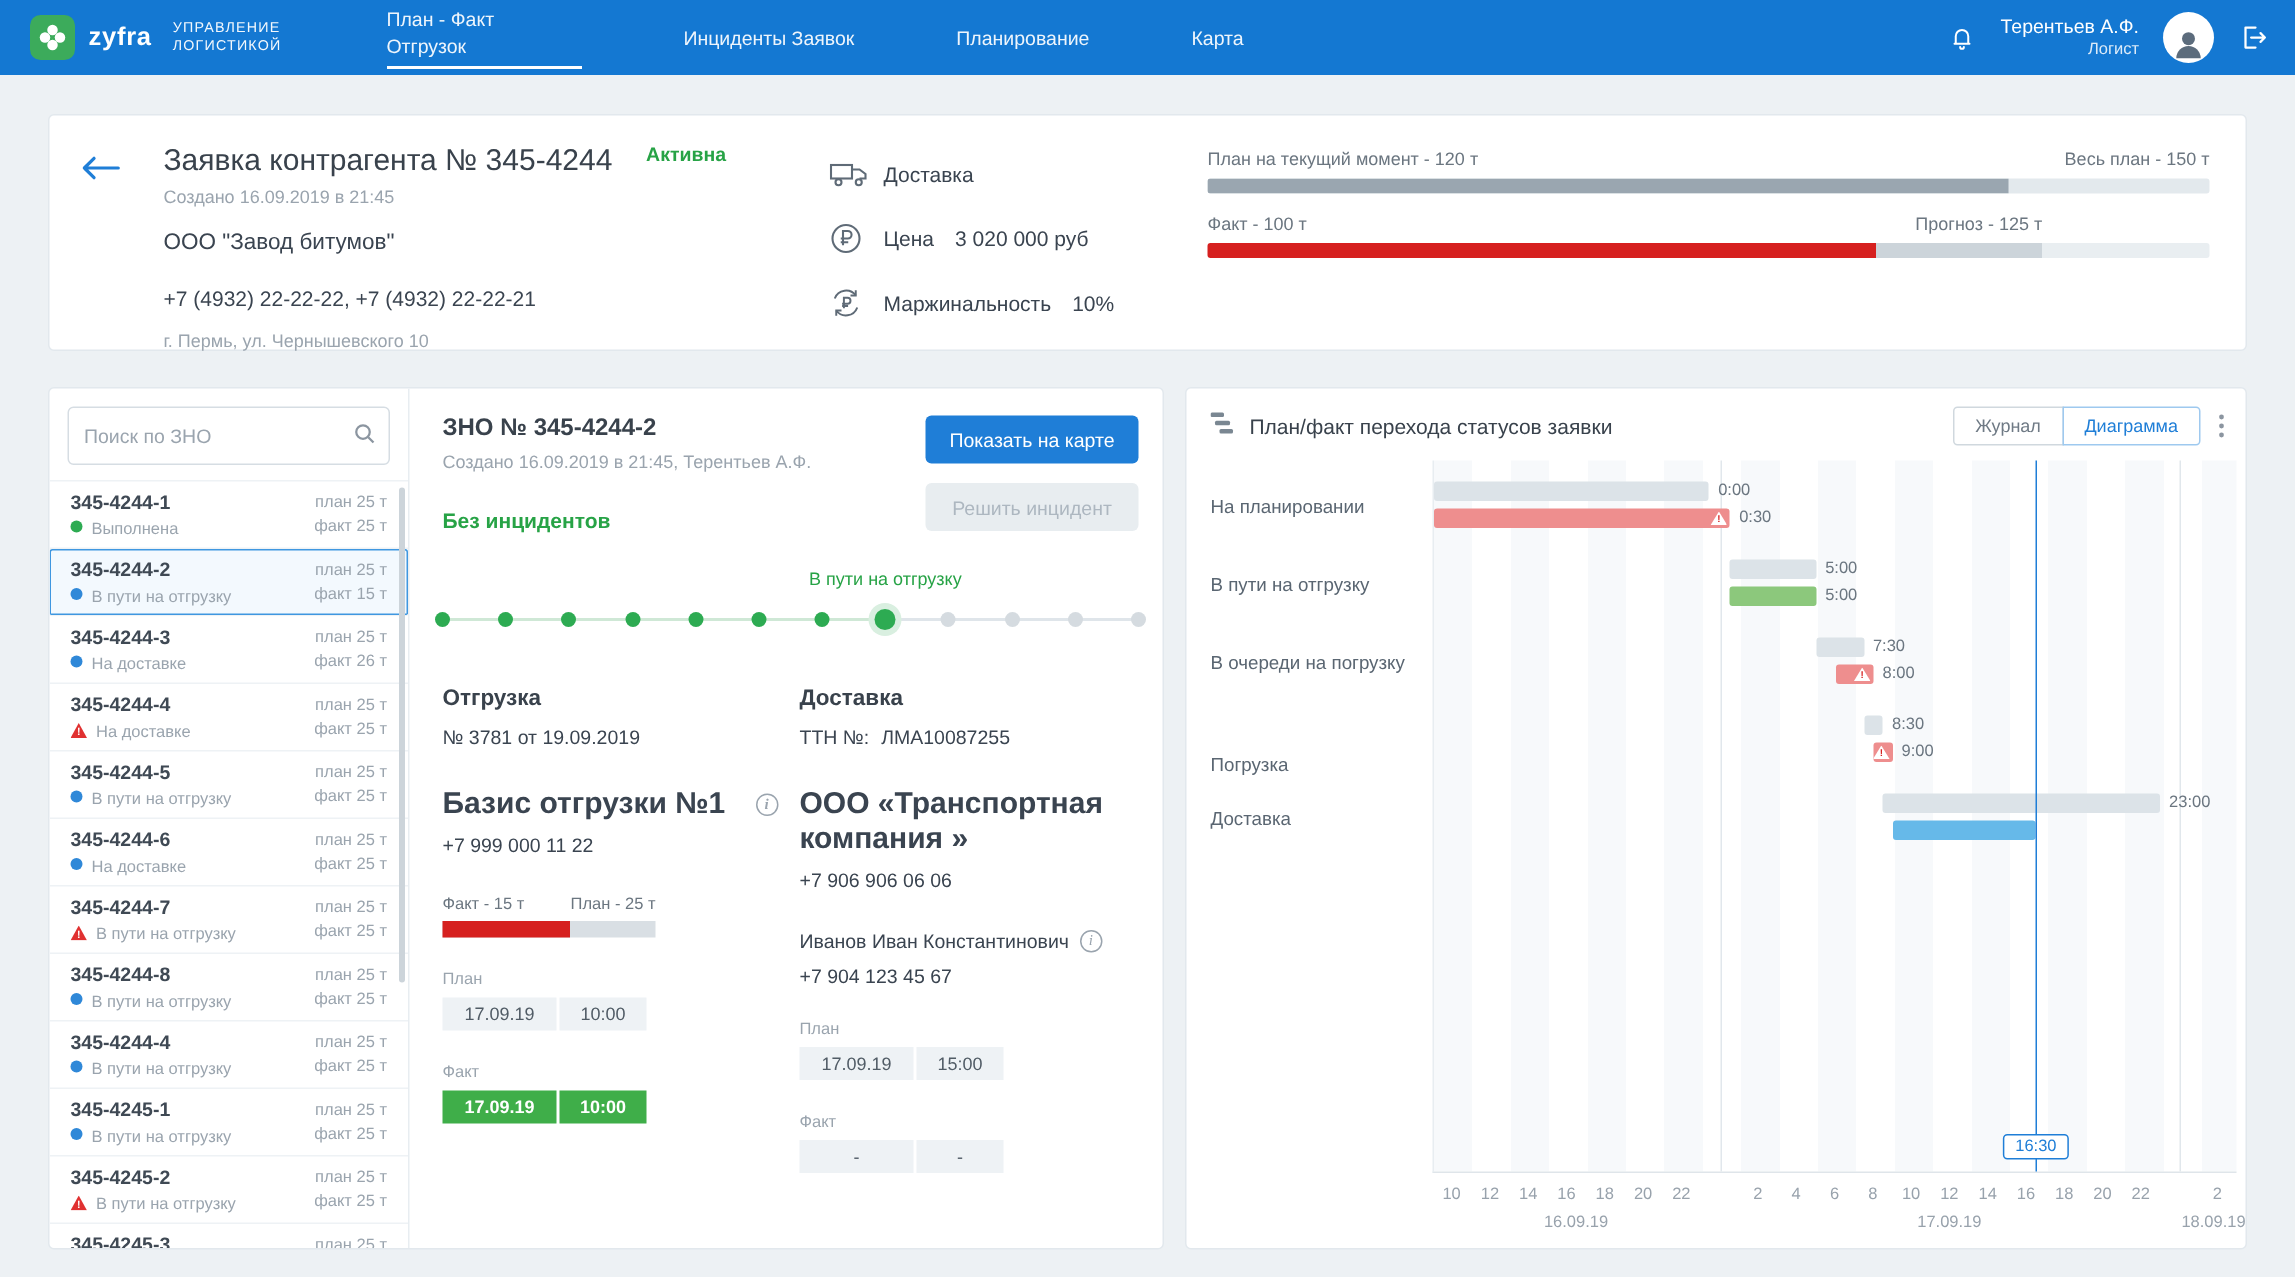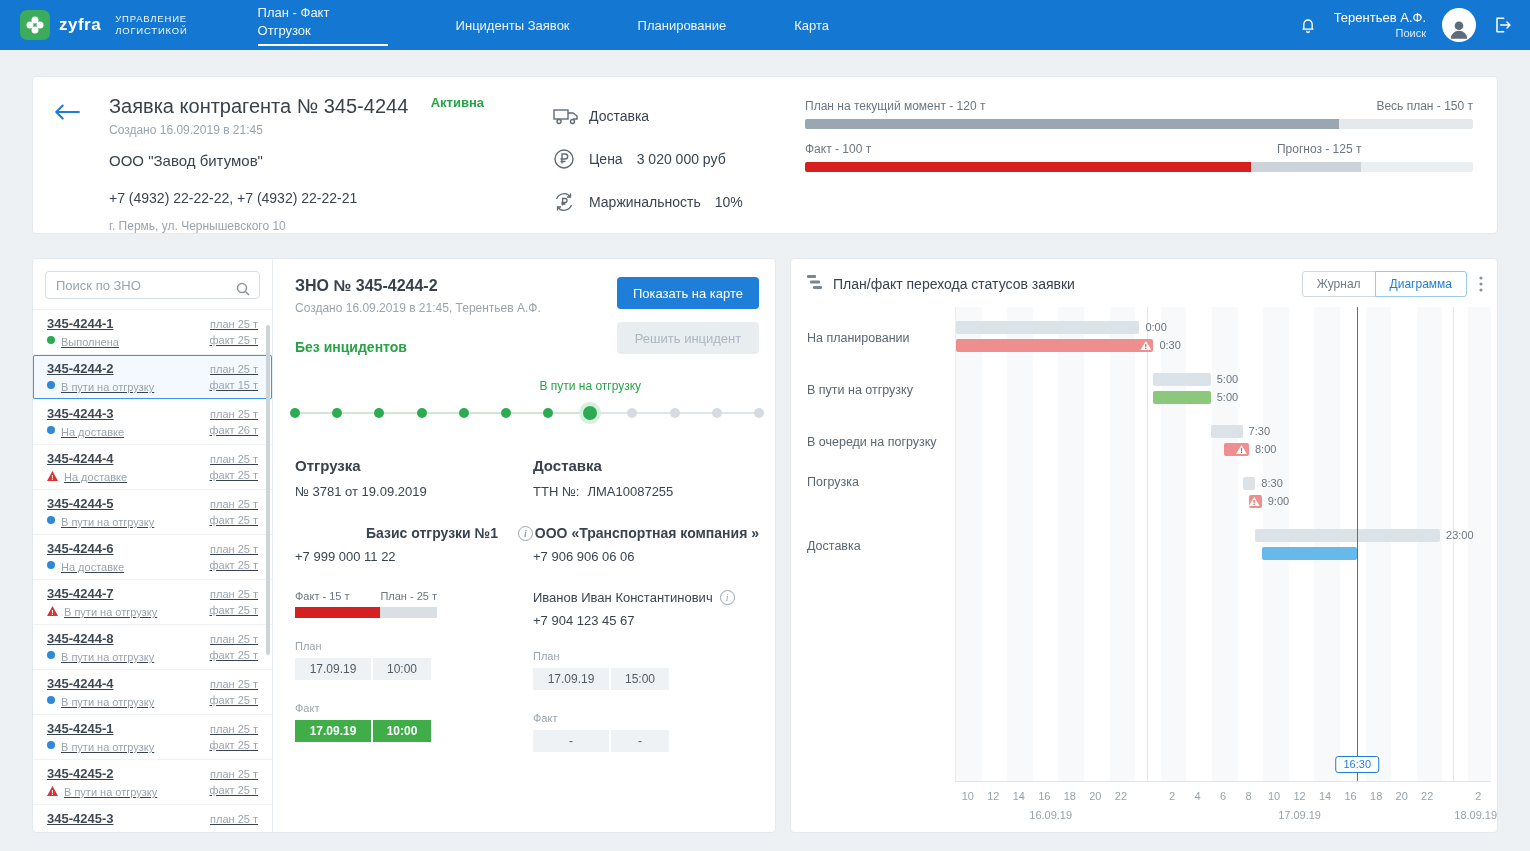--- a/index.html
+++ b/index.html
@@ -50,24 +50,24 @@
   .bar-fill { height:100%; background:#9aa6b0; }
   .bar-labels.second { margin-top:13px; }
 
   
   .content-row { margin:24px 32px 0; display:flex; gap:14px; height:575px; }
   .main-card { width:744px; background:#fff; border:1px solid #e2e8ed; border-radius:4px; display:flex; overflow:hidden; }
 
   
   .sidebar { width:240px; border-right:1px solid #e8edf1; position:relative; display:flex; flex-direction:column; }
   .search-wrap { margin:12px 12px 10px; position:relative; }
-  .search-input { width:100%; height:28px; border:1px solid #d6dde3; border-radius:4px; padding:0 32px 0 10px; font-size:13px; color:#3a4450; font-family:inherit; outline:none; }
+  .search-input { width:100%; height:39px; border:1px solid #d6dde3; border-radius:4px; padding:0 32px 0 10px; font-size:13px; color:#3a4450; font-family:inherit; outline:none; }
   .search-input::placeholder { color:#9aa4ae; }
   .search-icon { position:absolute; right:9px; top:10px; }
-  .zno-list { overflow:hidden; flex:1; border-top:1px solid #eef2f5;text-decoration:underline; }
+  .zno-list { overflow:hidden; flex:1; border-top:1px solid #eef2f5; }
   .zno-item { padding:6px 14px; border-bottom:1px solid #eef2f5; cursor:pointer; }
   .zno-item.selected { box-shadow:inset 0 0 0 1px #3f97e0; background:#f3f9fe; border-radius:2px; }
   .zi-row { display:flex; justify-content:space-between; align-items:center; }
   .zi-id { font-size:13px; font-weight:bold; color:#3f4954; }
   .zi-plan,.zi-fact { font-size:11px; color:#9aa4ae; }
   .zi-status { font-size:11px; color:#9aa4ae; display:flex; align-items:flex-start; gap:6px; margin-top:5px; }
   .ind { width:8px; height:8px; border-radius:50%; flex:none; display:inline-block; }
   .ind.done { background:#2dab52; }
   .ind.active { background:#2f88d8; }
   .ind.warning { width:11px; height:10px; border-radius:0; background:#e03131; clip-path:polygon(50% 0,100% 100%,0 100%); position:relative; }
@@ -92,21 +92,21 @@
   .tl-dot { position:absolute; top:34px; width:10px; height:10px; border-radius:50%; transform:translate(-50%,-50%); }
   .tl-dot.g { background:#2dab52; }
   .tl-dot.cur { width:14px; height:14px; background:#2dab52; box-shadow:0 0 0 4px #d9efe0; }
   .tl-dot.off { background:#d5dbe0; }
 
   .detail-cols { display:flex; margin-top:28px; }
   .col-ship { width:238px; }
   .col-del { flex:1; }
   .col-h { font-size:15px; font-weight:bold; color:#39424c; }
   .doc-line, .ttn-line { font-size:13px; margin-top:10px; display:flex; gap:8px; }
-  .entity-line { font-size:14px; font-weight:bold; margin-top:26px; display:flex; align-items:center; gap:20px;justify-content:flex-end; }
+  .entity-line { font-size:20px; font-weight:bold; margin-top:26px; display:flex; align-items:center; gap:20px; }
   .phone-line { font-size:13px; margin-top:8px; }
   .driver-line { font-size:13px; margin-top:26px; display:flex; gap:7px; align-items:center; }
   .info-icon { width:15px; height:15px; border:1px solid #9aa4ae; border-radius:50%; color:#9aa4ae; font-size:10px; display:inline-flex; align-items:center; justify-content:center; font-family:"Liberation Serif",serif; font-style:italic; cursor:pointer; flex:none; }
   .info-icon::before { content:"i"; }
   .mini-labels { width:142px; display:flex; justify-content:space-between; font-size:11px; color:#6b7680; margin-top:26px;align-items:flex-end; }
   .mini-track { width:142px; height:11px; margin-top:5px; background:#d9dfe4; }
   .mini-fill { height:100%; background:#d6201f; }
   .cap { font-size:11px; color:#9aa4ae; margin-top:22px; }
   .dt-row { display:flex; gap:2px; margin-top:6px; }
   .dt-box { height:22px; line-height:22px; background:#eef2f5; font-size:12px; color:#515c66; text-align:center; }
@@ -171,21 +171,21 @@
     <div class="nav-item">Карта</div>
   </nav>
   <div class="topbar-right">
     <button class="icon-btn">
       <svg width="20" height="20" viewBox="0 0 24 24" fill="none" stroke="#fff" stroke-width="1.6" stroke-linecap="round">
           <path d="M6 17h12M7 17v-6a5 5 0 0 1 10 0v6M10.5 19.5a1.5 1.5 0 0 0 3 0"></path>
         </svg>
     </button>
     <div class="user-block">
       <div class="user-name">Терентьев А.Ф.</div>
-      <div class="user-role">Поиск</div>
+      <div class="user-role">Логист</div>
     </div>
     <div class="avatar">
       <svg width="26" height="26" viewBox="0 0 24 24" fill="#5c6c7c">
           <circle cx="12" cy="9" r="4"></circle>
           <path d="M4.5 21a7.5 7.5 0 0 1 15 0Z"></path>
         </svg>
     </div>
     <button class="icon-btn">
       <svg width="20" height="20" viewBox="0 0 24 24" fill="none" stroke="#fff" stroke-width="1.8" stroke-linecap="round" stroke-linejoin="round">
           <path d="M14 4H6v16h8M10.5 12H21M18 8.5 21.5 12 18 15.5"></path>
@@ -554,21 +554,21 @@
               <circle cx="2" cy="14" r="1.6"></circle>
             </g>
           </svg>
       </button>
     </div>
     <div class="gantt-body">
       <div class="gantt-labels" id="gantt-labels">
           <div class="g-label" style="top: 24px;">На планировании</div>
           <div class="g-label" style="top: 76px;">В пути на отгрузку</div>
           <div class="g-label" style="top: 128px;">В очереди на погрузку</div>
-          <div class="g-label" style="top: 168px;">Погрузка</div>
+          <div class="g-label" style="top: 196px;">Погрузка</div>
           <div class="g-label" style="top: 232px;">Доставка</div>
         </div>
       <div class="gantt-plot" id="gantt-plot">
           <div class="day-sep" style="left: 35.7143%;"></div>
           <div class="day-sep" style="left: 92.8571%;"></div>
           <div class="g-bar plan" style="left: 0%; width: 34.2857%; top: 14px;"></div>
           <div class="g-time" style="left: calc(34.2857% + 6px); top: 14px;">0:00</div>
           <div class="g-bar late" style="left: 0%; width: 36.9048%; top: 32px;">
             <div class="warn-tri"></div>
           </div>

